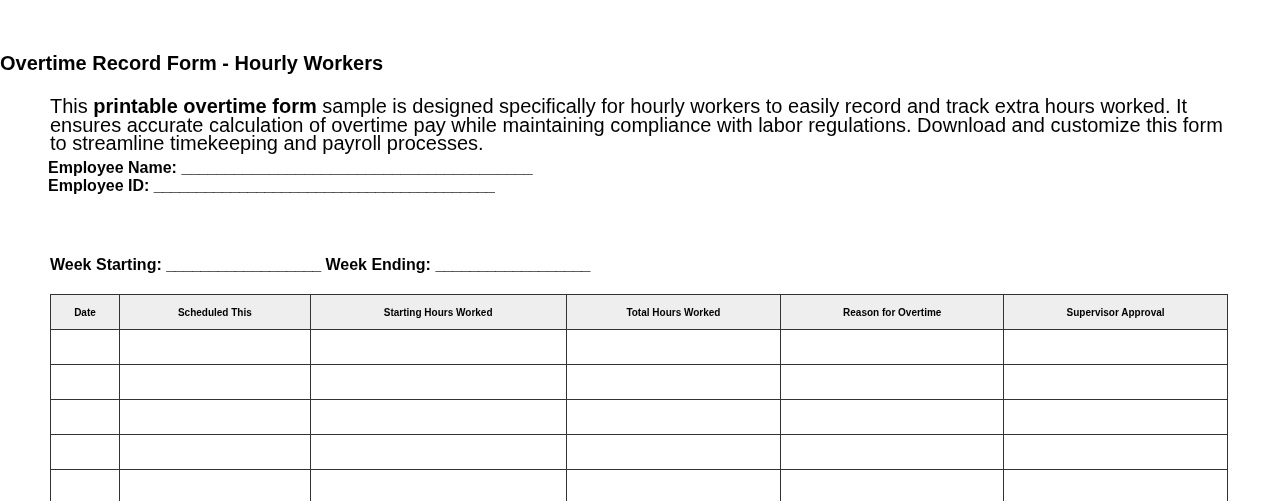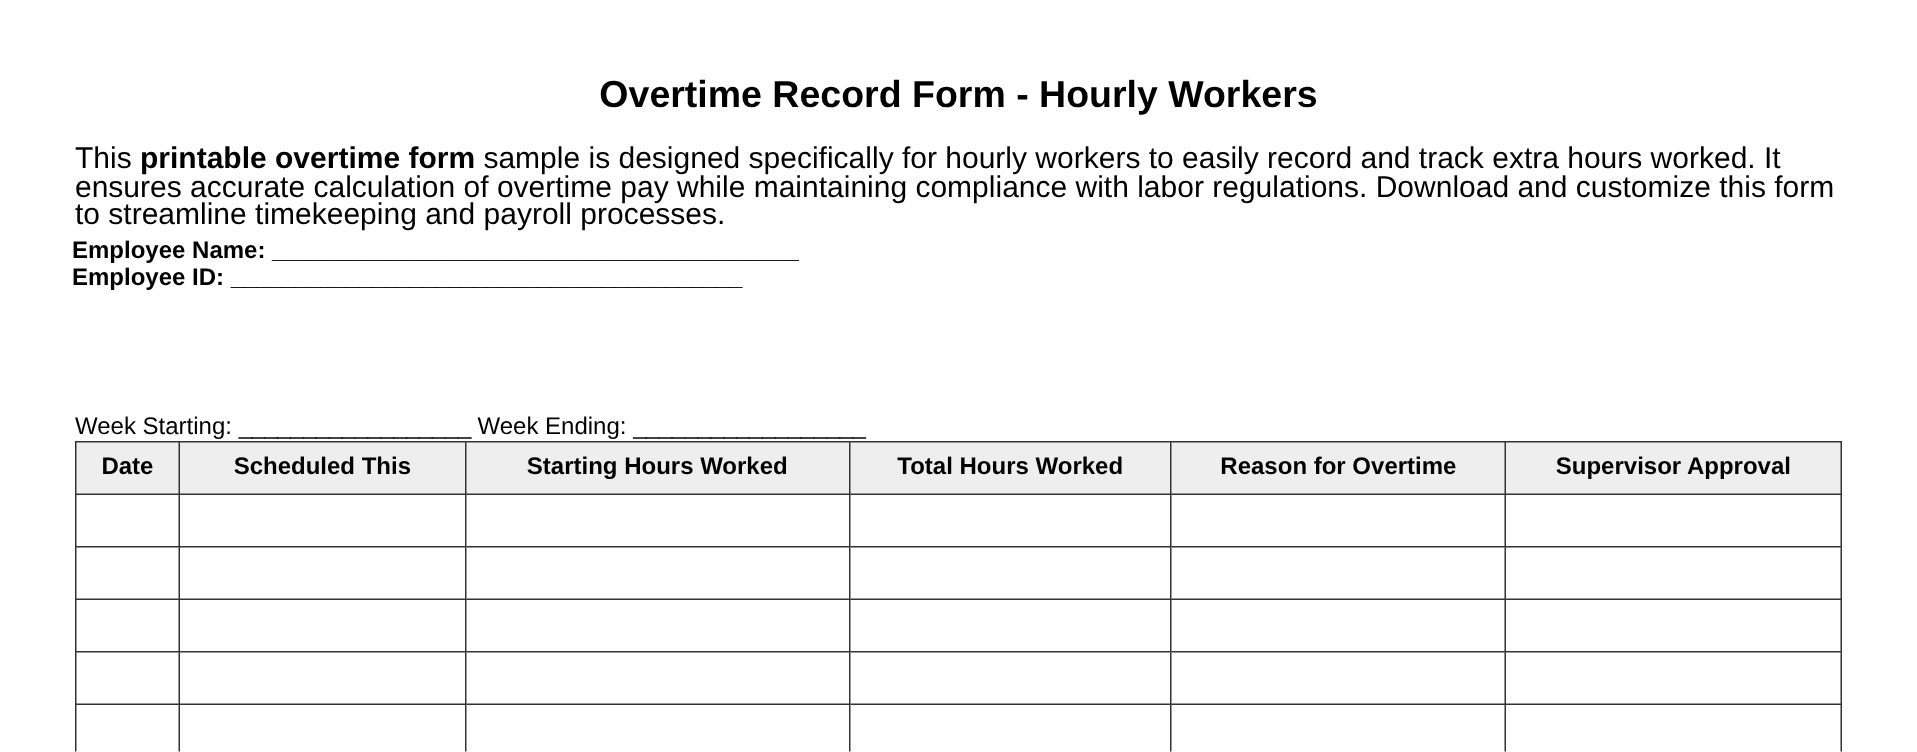--- a/index.html
+++ b/index.html
@@ -1,24 +1,24 @@
 <!DOCTYPE html>
 <html><head>
 <meta charset="utf-8">
 <style>
   html, body { margin:0; padding:0; background:#fff; }
   body { width:1278px; height:501px; overflow:hidden; font-family:"Liberation Sans", sans-serif; color:#000; position:relative; }
-  .title { position:absolute; left:0; width:1278px; top:49px; text-align:center; font-weight:bold; font-size:25px; line-height:28px; margin:0; }
+  .title { position:absolute; left:0; width:1278px; top:49px; text-align:left; font-weight:bold; font-size:20px; line-height:28px; margin:0; }
   .intro { position:absolute; left:50px; top:97px; width:1190px; font-size:20px; line-height:18.5px; margin:0; }
   .intro b { font-weight:bold; }
   .fields { position:absolute; left:48px; top:159px; font-size:16px; font-weight:bold; line-height:18px; }
   .field { white-space:nowrap; }
-  .week { position:absolute; left:50px; top:256px; font-size:16px; font-weight:normal; white-space:nowrap; line-height:18px;margin-top:20px; }
+  .week { position:absolute; left:50px; top:256px; font-size:16px; font-weight:bold; white-space:nowrap; line-height:18px; }
   table { position:absolute; left:50px; top:294px; border-collapse:collapse; width:1178px; }
-  th, td { border:1px solid #333; height:34px; padding:0; font-size:16px; }
+  th, td { border:1px solid #333; height:34px; padding:0; font-size:10px; }
   th { background:#eeeeee; font-weight:bold; text-align:center; }
 </style>
 </head>
 <body>
 
 <h1 class="title">Overtime Record Form - Hourly Workers</h1>
 
 <p class="intro"><span>This </span><b>printable overtime form</b><span> sample is designed specifically for hourly workers to easily record and track extra hours worked. It ensures accurate calculation of overtime pay while maintaining compliance with labor regulations. Download and customize this form to streamline timekeeping and payroll processes.</span></p>
 
 <div class="fields">

